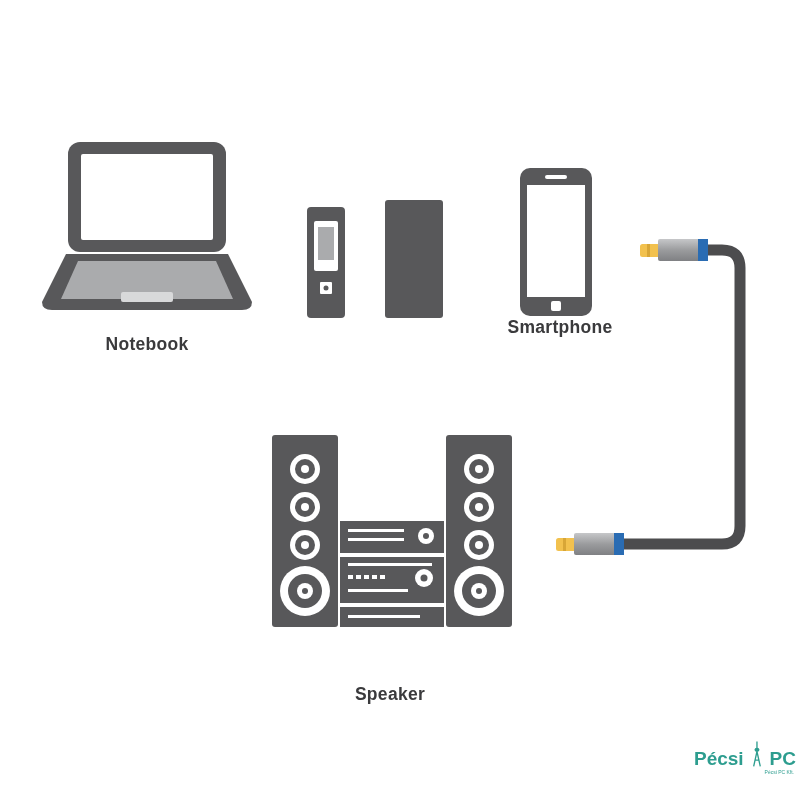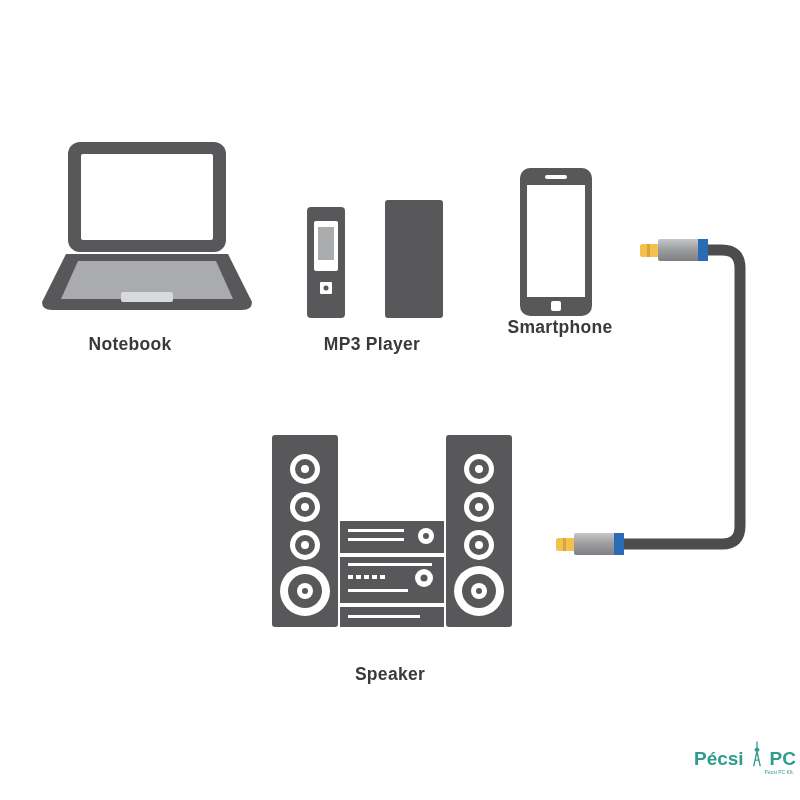--- a/index.html
+++ b/index.html
@@ -21,33 +21,32 @@
 
   <div class="abs" style="left:42px;top:140px;">
     <svg width="210" height="178" viewBox="0 0 210 178">
       <rect x="26" y="2" width="158" height="110" rx="12" fill="#58585a"></rect>
       <rect x="39" y="14" width="132" height="86" rx="2" fill="#ffffff"></rect>
       <path d="M24 114 L186 114 L210 162 Q210 170 200 170 L10 170 Q0 170 0 162 Z" fill="#58585a"></path>
       <path d="M36 121 L174 121 L191 159 L19 159 Z" fill="#aaabad"></path>
       <rect x="79" y="152" width="52" height="10" rx="2" fill="#d8d9da"></rect>
     </svg>
   </div>
-  <div class="device-label" style="left:30px;top:334px;text-align:center;">Notebook</div>
+  <div class="device-label" style="left:47px;top:334px;text-align:center;">Notebook</div>
 
   <div class="abs" style="left:305px;top:200px;">
     <svg width="140" height="118" viewBox="0 0 140 118">
       <rect x="2" y="7" width="38" height="111" rx="4" fill="#58585a"></rect>
       <rect x="9" y="21" width="24" height="50" rx="2" fill="#ffffff"></rect>
       <rect x="13" y="27" width="16" height="33" fill="#aaabad"></rect>
       <rect x="15" y="82" width="12" height="12" rx="1" fill="#ffffff"></rect>
       <circle cx="21" cy="88" r="2.5" fill="#58585a"></circle>
       <rect x="80" y="0" width="58" height="118" rx="3" fill="#58585a"></rect>
     </svg>
   </div>
-  <div class="device-label" style="left:272px;top:334px;">MP3 Player</div>
 
   <div class="abs" style="left:520px;top:168px;">
     <svg width="72" height="148" viewBox="0 0 72 148">
       <rect x="0" y="0" width="72" height="148" rx="10" fill="#58585a"></rect>
       <rect x="7" y="17" width="58" height="112" fill="#ffffff"></rect>
       <rect x="25" y="7" width="22" height="4" rx="2" fill="#ffffff"></rect>
       <rect x="31" y="133" width="10" height="10" rx="2" fill="#ffffff"></rect>
     </svg>
   </div>
   <div class="device-label" style="left:460px;top:317px;">Smartphone</div>
@@ -105,21 +104,21 @@
         <circle cx="207" cy="110" r="15" fill="#ffffff"></circle>
           <circle cx="207" cy="110" r="10" fill="#58585a"></circle>
           <circle cx="207" cy="110" r="4" fill="#ffffff"></circle>
         <circle cx="207" cy="156" r="25" fill="#ffffff"></circle>
           <circle cx="207" cy="156" r="17" fill="#58585a"></circle>
           <circle cx="207" cy="156" r="8" fill="#ffffff"></circle>
           <circle cx="207" cy="156" r="3" fill="#58585a"></circle>
       </g>
     </svg>
   </div>
-  <div class="device-label" style="left:290px;top:664px;text-align:center;">Speaker</div>
+  <div class="device-label" style="left:290px;top:684px;text-align:center;">Speaker</div>
 
   <svg class="cable-layer" width="800" height="800" viewBox="0 0 800 800">
     <defs>
       <linearGradient id="silver" x1="0" y1="0" x2="0" y2="1">
         <stop offset="0" stop-color="#c6c7c9"></stop>
         <stop offset="0.5" stop-color="#9b9c9e"></stop>
         <stop offset="1" stop-color="#7f8083"></stop>
       </linearGradient>
     </defs>
     <path d="M706 250 H 722 Q 740 250 740 268 V 526 Q 740 544 722 544 H 624" fill="none" stroke="#4c4c4e" stroke-width="11"></path>

